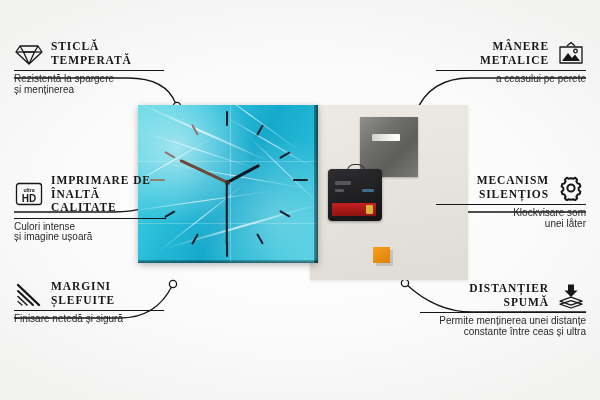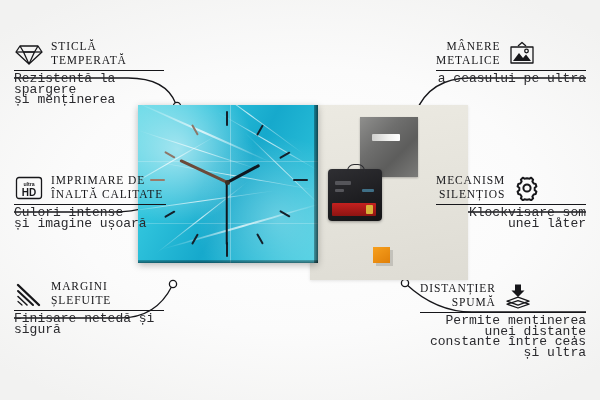--- a/index.html
+++ b/index.html
@@ -81,31 +81,31 @@
   .spacer-foam{
     position:absolute;left:235px;top:142px;width:17px;height:16px;
     background:linear-gradient(145deg,#f7a01e,#e07f08);
     box-shadow:3px 3px 0 rgba(0,0,0,.13);
   }
 
   
   .callout{position:absolute;}
   .c-head{display:flex;align-items:center;gap:7px;}
   .c-title{
-    font-size:11.5px;font-weight:400;letter-spacing:.9px;color:#17171a;
+    font-size:11.5px;font-weight:700;letter-spacing:.9px;color:#17171a;
     line-height:13.5px;text-transform:uppercase;
   }
   .c-rule{height:1.15px;background:#16161a;margin:3px 0 3px;}
   .c-sub{
-    font-size:13px;line-height:10.6px;color:#2a2a2e;
-    font-family:Liberation Mono, monospace;
+    font-size:10px;line-height:10.6px;color:#2a2a2e;
+    font-family:Liberation Sans, sans-serif;
   }
   .left .c-head{justify-content:flex-start;}
   .left .c-sub{text-align:left;}
-  .right .c-head{}
+  .right .c-head{justify-content:flex-end;}
   .right .c-sub{text-align:right;}
 
   .icon{flex:0 0 auto;display:block;}
 
   
   .leader{position:absolute;left:0;top:0;width:600px;height:400px;pointer-events:none;}
 </style>
 </head>
 <body>
 
@@ -263,21 +263,21 @@
         <g fill="none" stroke="#17171a" stroke-width="1.3" stroke-linejoin="round">
           <path d="M11,5 L15,1.5 L19,5"></path>
           <rect x="4" y="6" width="22" height="16"></rect>
           <path d="M6,20 L12,12 L16,17 L19,13.5 L24,20 Z" fill="#17171a" stroke="none"></path>
           <circle cx="19.5" cy="10" r="1.8"></circle>
         </g>
       </svg>
     </div>
     <div class="c-rule"></div>
     <div class="c-sub">
-      <div>a ceasului pe ultra</div>
+      <div>a ceasului pe perete</div>
     </div>
   </div>
 
   <div class="callout right" style="left:436px;top:174px;width:150px;">
     <div class="c-head">
       <div style="text-align:right;">
         <div class="c-title">MECANISM</div>
         <div class="c-title">SILENȚIOS</div>
       </div>
       <svg class="icon" width="30" height="26" viewBox="0 0 30 26">

